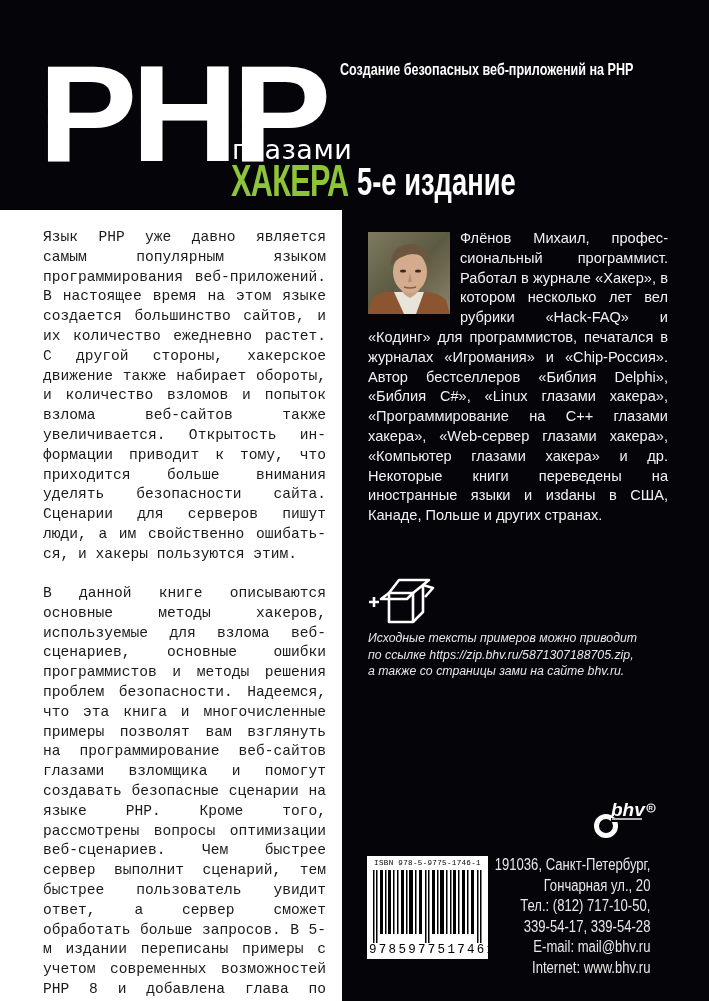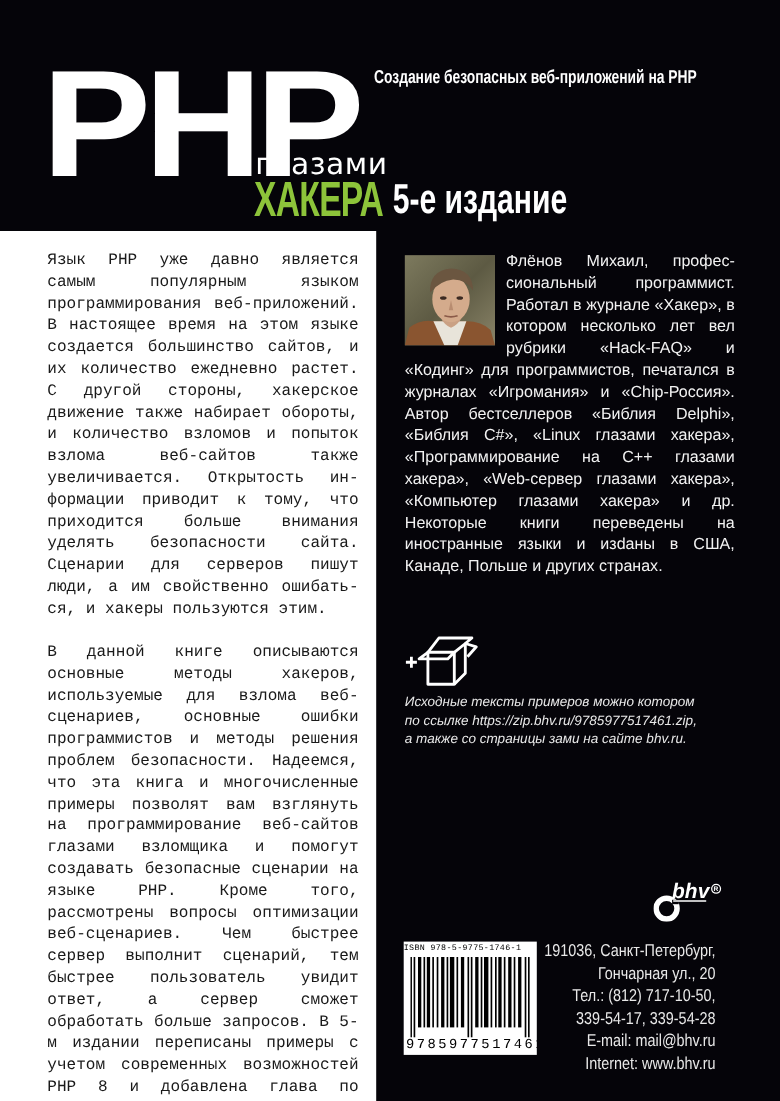--- a/index.html
+++ b/index.html
@@ -63,21 +63,21 @@
   }
   .download-note div { white-space: nowrap; }
 
   .bhv-logo { position: absolute; left: 594px; top: 796px; width: 66px; height: 42px; text-decoration: underline; }
 
   .barcode {
     position: absolute; left: 367px; top: 856px; width: 121px; height: 103px; background: #fff;
     color: #000; overflow: hidden;
   }
   .barcode .isbn {
-    position: absolute; left: 0; top: 3px; width: 100%; 
+    position: absolute; left: 0; top: 3px; width: 100%; text-align: center;
     font-family: "Liberation Mono", monospace; font-size: 7.6px; letter-spacing: 0.3px;
   }
   .barcode .bars { position: absolute; left: 6px; top: 14px; width: 109px; height: 74px; }
   .barcode .digits {
     position: absolute; left: 2px; bottom: 2px; width: 117px;
     font-family: "Liberation Mono", monospace; font-size: 12.5px; letter-spacing: 2.3px;
     background: #fff; white-space: nowrap;
   }
 
   .address {
@@ -135,22 +135,22 @@
       <path d="M2 26 L12 26 M7 21 L7 31"></path>
       <path d="M22 17 L46 17 L46 46 L22 46 Z"></path>
       <path d="M46 17 L56 9 L56 36 L46 46"></path>
       <path d="M22 17 L14 23 L40 23 L46 17"></path>
       <path d="M22 17 L32 4 L62 4 L56 9"></path>
       <path d="M56 9 L66 12 L58 21"></path>
     </g>
   </svg>
 </div>
 <div class="download-note">
-  <div>Исходные тексты примеров можно котором</div>
-  <div>по ссылке https://zip.bhv.ru/9785977517461.zip,</div>
+  <div>Исходные тексты примеров можно приводит</div>
+  <div>по ссылке https://zip.bhv.ru/5871307188705.zip,</div>
   <div>а также со страницы зами на сайте bhv.ru.</div>
 </div>
 
 <div class="bhv-logo">
   <svg width="66" height="42" viewBox="0 0 66 42">
     <circle cx="12" cy="30" r="9.5" fill="none" stroke="#fff" stroke-width="5"></circle>
     <rect x="17" y="22" width="6" height="4" fill="#050409"></rect>
     <text x="17" y="20" fill="#fff" font-family="Liberation Sans, sans-serif" font-weight="bold" font-style="italic" font-size="19">bhv</text>
     <path d="M18 23 L48 23" stroke="#fff" stroke-width="1.4"></path>
     <circle cx="57" cy="12" r="4" fill="none" stroke="#fff" stroke-width="1.2"></circle>

